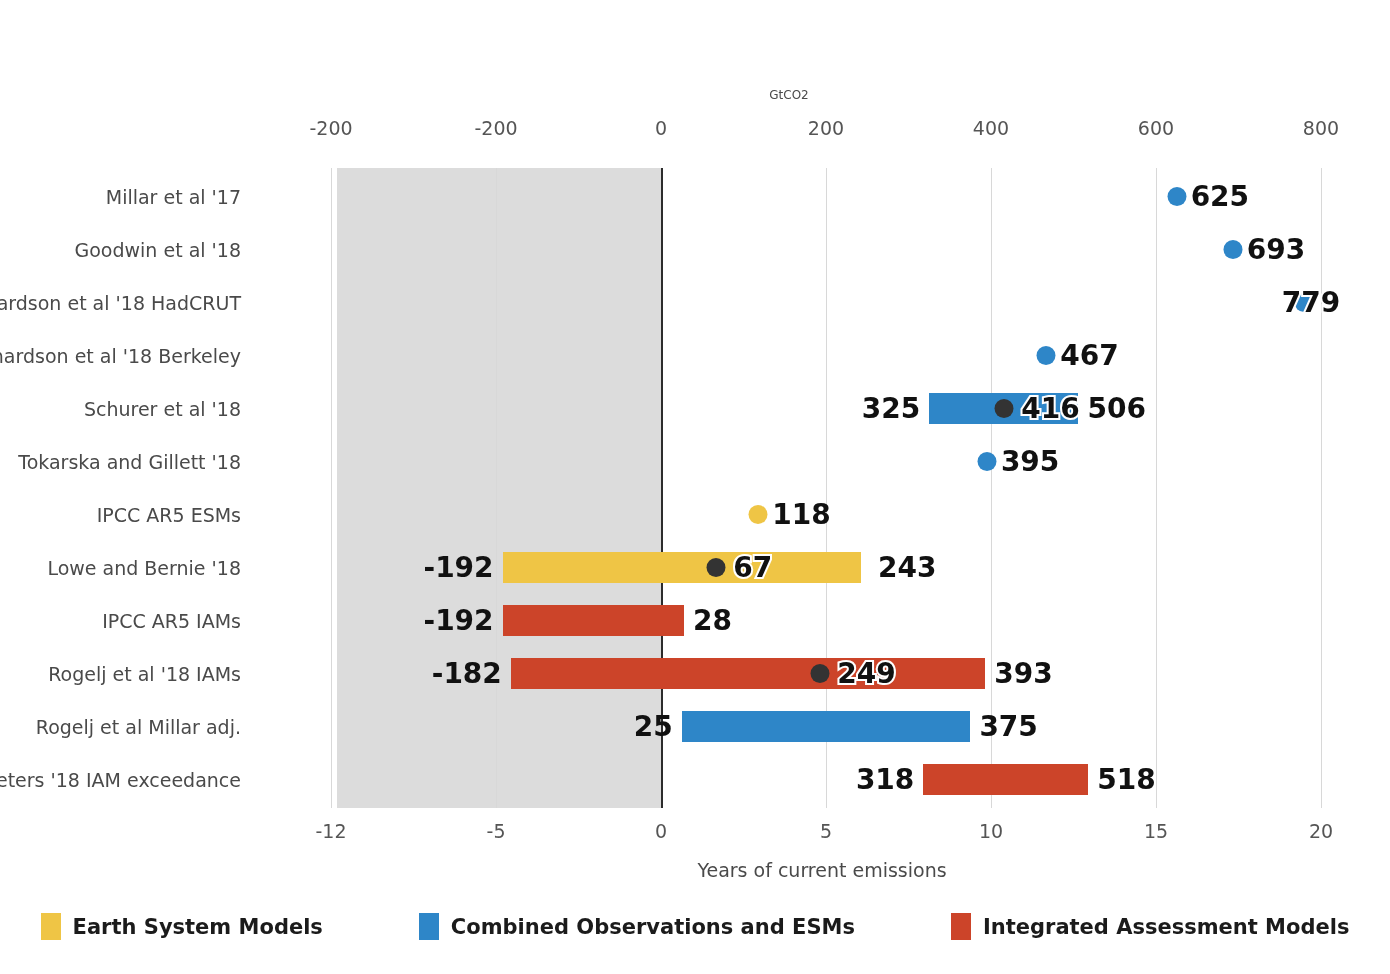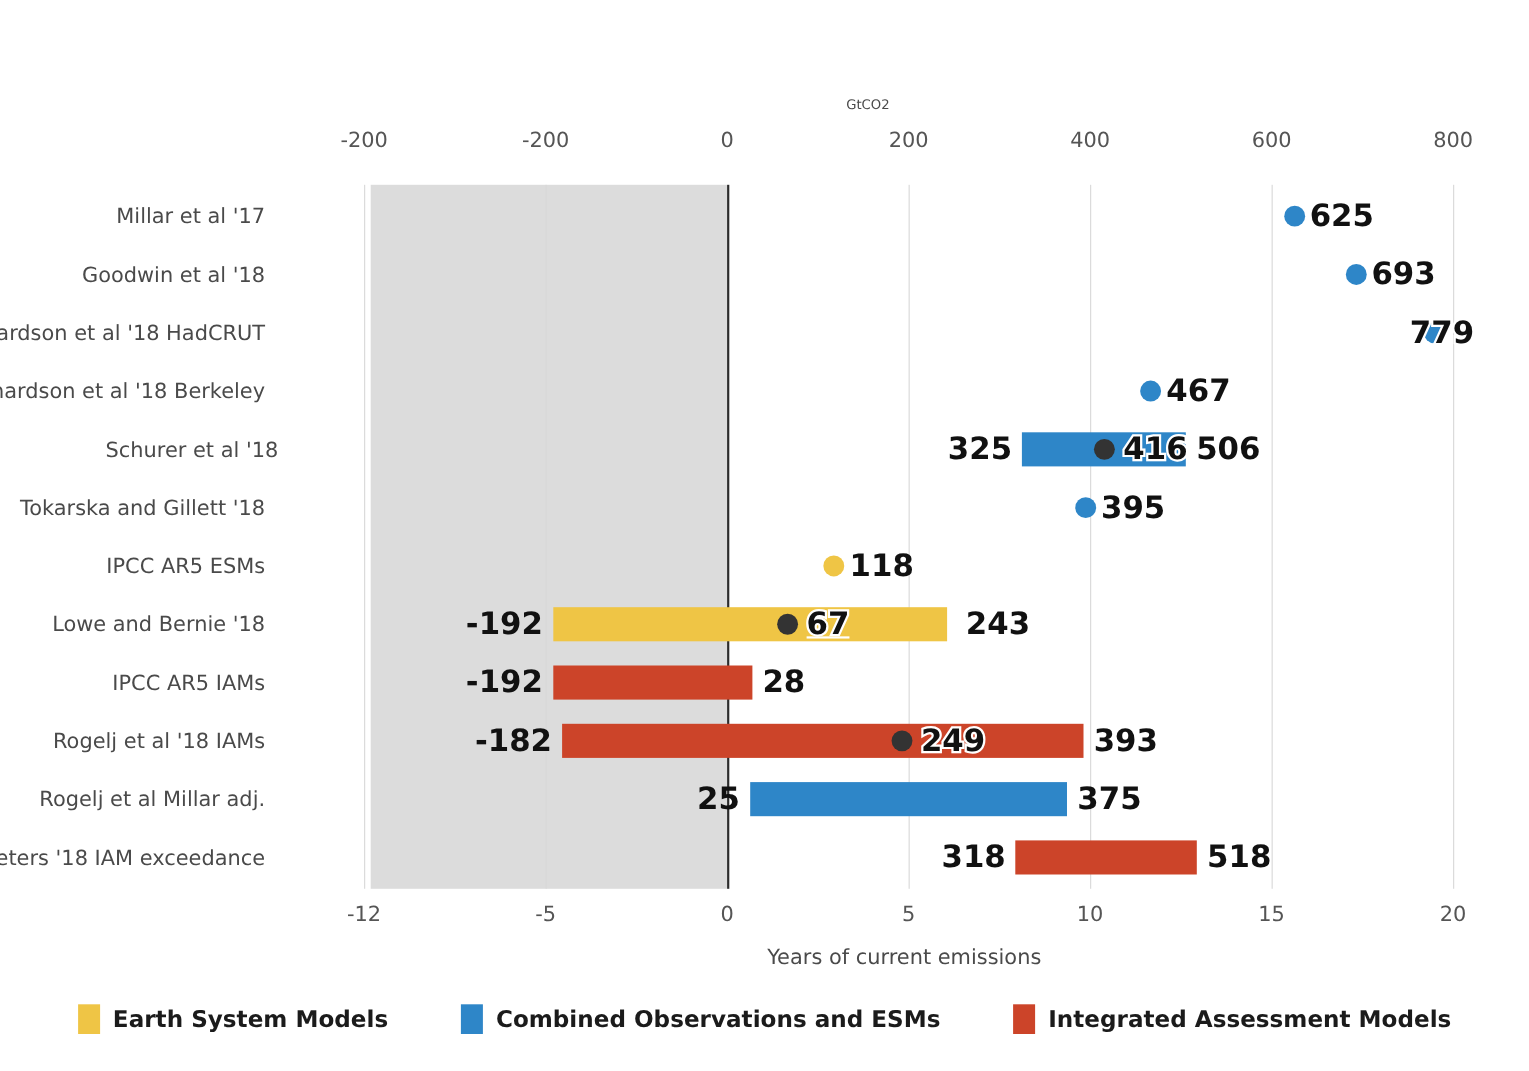--- a/index.html
+++ b/index.html
@@ -156,21 +156,21 @@
 
   
   .legend {
     position: absolute;
     left: 0;
     top: 913px;
     width: 1390px;
     display: flex;
     justify-content: center;
     align-items: center;
-    gap: 66px;
+    gap: 96px;
   }
   .legend-item {
     display: flex;
     align-items: center;
     gap: 12px;
   }
   .legend-swatch {
     width: 20px;
     height: 27px;
   }
@@ -235,21 +235,21 @@
         <div class="row" style="top: 108px;">
           <div class="cat-label" style="top: 26.5px;">Richardson et al '18 HadCRUT</div>
           <div class="dot" style="left: 966.675px; background: rgb(46, 134, 200);"></div>
           <div class="val val-mid" style="left: 944.675px;">779</div>
         </div>
         <div class="row" style="top: 161px;">
           <div class="cat-label" style="top: 26.5px;">Richardson et al '18 Berkeley</div>
           <div class="dot" style="left: 709.275px; background: rgb(46, 134, 200);"></div>
           <div class="val val-right" style="left: 723.275px;">467</div>
         </div>
-        <div class="row" style="top: 214px; padding-left: 12px;">
+        <div class="row" style="top: 214px;">
           <div class="cat-label" style="top: 26.5px;">Schurer et al '18</div>
           <div class="bar" style="left: 592.125px; width: 149.325px; background: rgb(46, 134, 200);"></div>
           <div class="val val-left" style="left: 583.125px;">325</div>
           <div class="val val-right" style="left: 750.45px;">506</div>
           <div class="dot dot-dark" style="left: 667.2px;"></div>
           <div class="val val-mid" style="left: 684.2px;">416</div>
         </div>
         <div class="row" style="top: 267px;">
           <div class="cat-label" style="top: 26.5px;">Tokarska and Gillett '18</div>
           <div class="dot" style="left: 649.875px; background: rgb(46, 134, 200);"></div>
@@ -259,21 +259,21 @@
           <div class="cat-label" style="top: 26.5px;">IPCC AR5 ESMs</div>
           <div class="dot" style="left: 421.35px; background: rgb(239, 197, 69);"></div>
           <div class="val val-right" style="left: 435.35px;">118</div>
         </div>
         <div class="row" style="top: 373px;">
           <div class="cat-label" style="top: 26.5px;">Lowe and Bernie '18</div>
           <div class="bar" style="left: 165.6px; width: 358.875px; background: rgb(239, 197, 69);"></div>
           <div class="val val-left" style="left: 156.6px;">-192</div>
           <div class="val val-right" style="left: 541px; text-align: center;">243</div>
           <div class="dot dot-dark" style="left: 379.275px;"></div>
-          <div class="val val-mid" style="left: 396.275px; text-decoration: underline;">67</div>
+          <div class="val val-mid" style="left: 396.275px;">67</div>
         </div>
         <div class="row" style="top: 426px;">
           <div class="cat-label" style="top: 26.5px;">IPCC AR5 IAMs</div>
           <div class="bar" style="left: 165.6px; width: 181.5px; background: rgb(204, 68, 41);"></div>
           <div class="val val-left" style="left: 156.6px;">-192</div>
           <div class="val val-right" style="left: 356.1px;">28</div>
         </div>
         <div class="row" style="top: 479px;">
           <div class="cat-label" style="top: 26.5px;">Rogelj et al '18 IAMs</div>
           <div class="bar" style="left: 173.85px; width: 474.375px; background: rgb(204, 68, 41);"></div>

